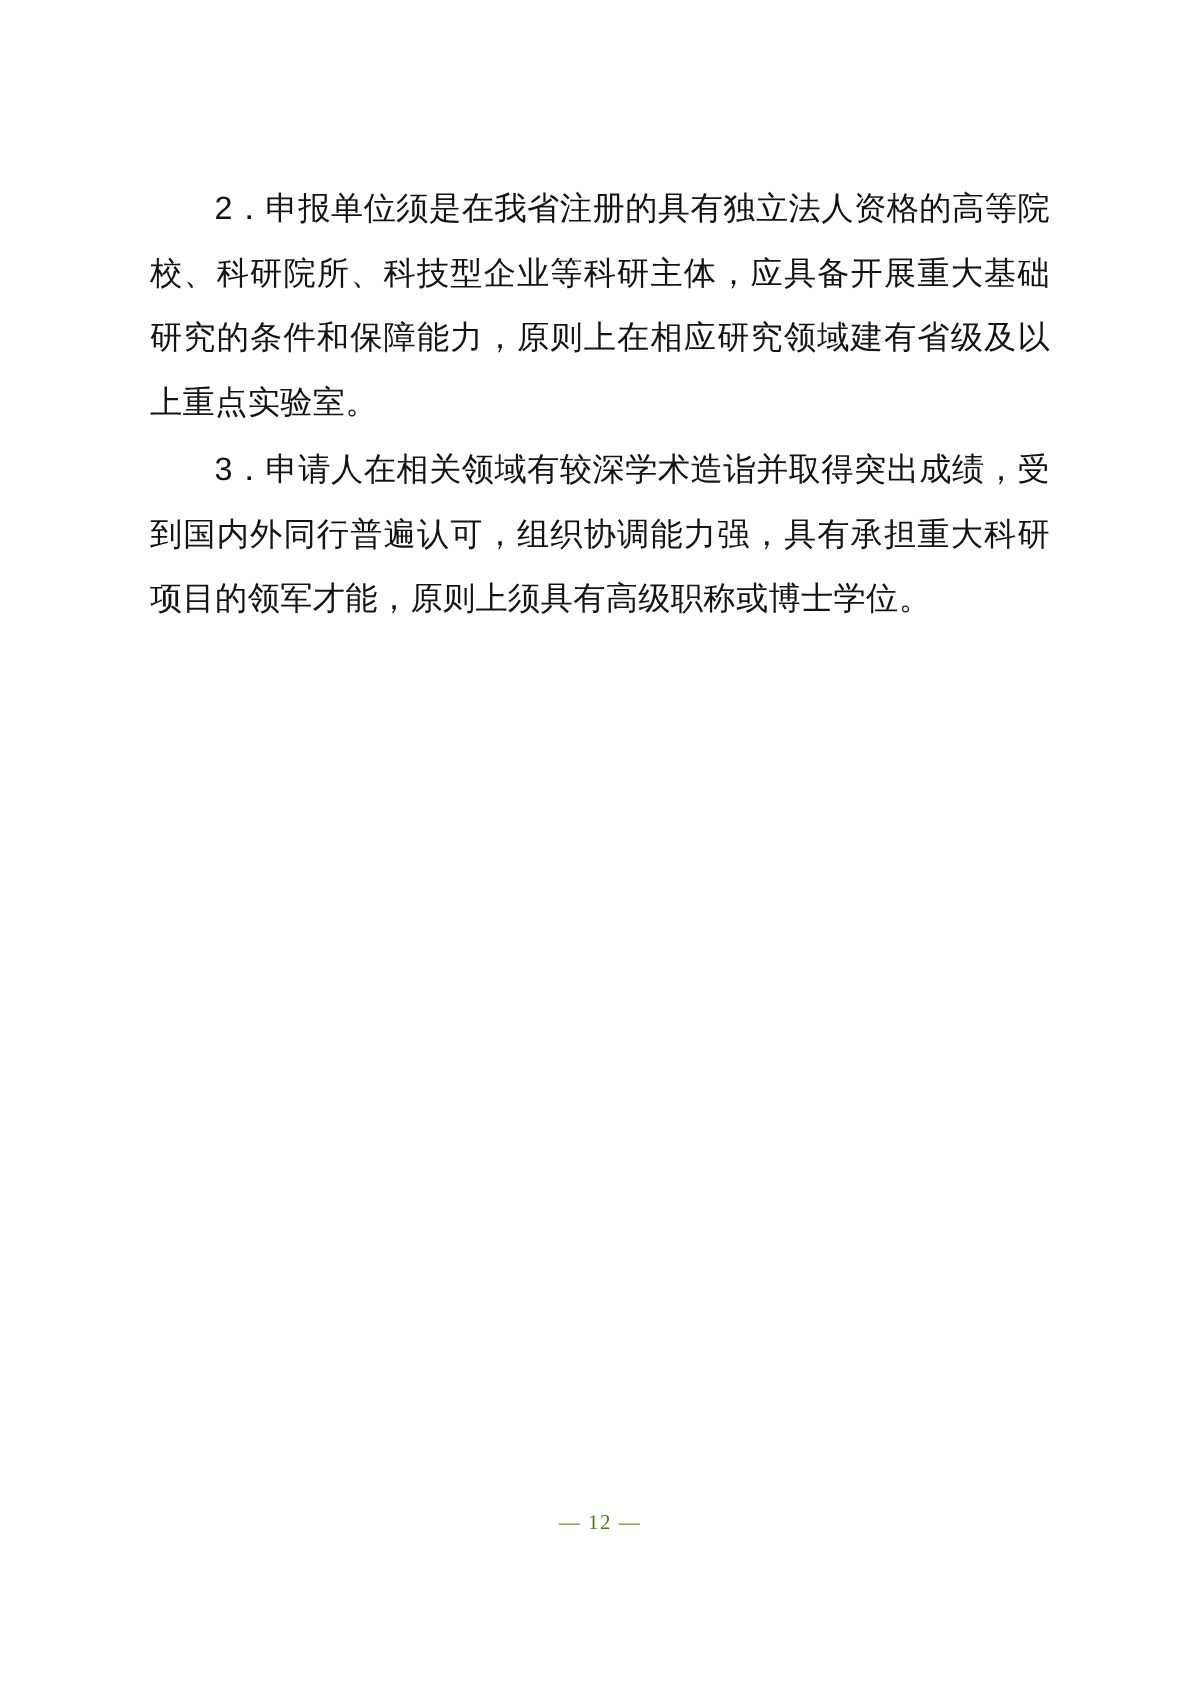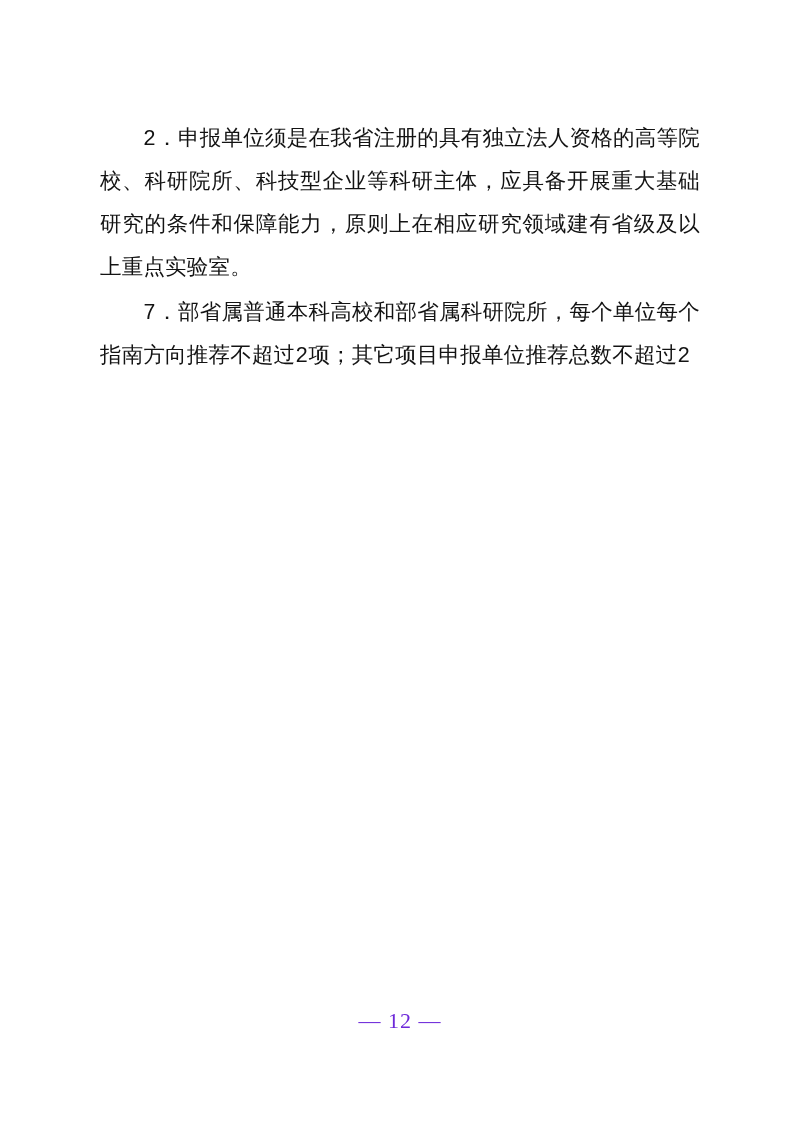--- a/index.html
+++ b/index.html
@@ -31,44 +31,44 @@
   }
   .para {
     font-size: 21.5px;
     line-height: 43px;
     text-align: justify;
     text-justify: inter-ideograph;
     letter-spacing: 0.2px;
     margin: 0 0 0 0;
     text-indent: 2em;
     color: #131313;
-    font-family: Liberation Mono, monospace;
+    font-family: Liberation Sans, sans-serif;
   }
   .para + .para {
     margin-top: 2px;
   }
   .footer {
     position: absolute;
     left: 0;
     top: 1008px;
     width: 800px;
     text-align: center;
-    font-size: 22px;
-    color: #6d28d9;
+    font-size: 14px;
+    color: #4d7c0f;
     letter-spacing: 1px;
     font-family: "Liberation Serif", "DejaVu Serif", serif;
   }
   .footer span {
     display: inline-block;
   }
 </style>
 </head>
 <body>
 
 <div class="page">
   <div class="content">
     <p class="para">2．申报单位须是在我省注册的具有独立法人资格的高等院校、科研院所、科技型企业等科研主体，应具备开展重大基础研究的条件和保障能力，原则上在相应研究领域建有省级及以上重点实验室。</p>
-    <p class="para">7．部省属普通本科高校和部省属科研院所，每个单位每个指南方向推荐不超过2项；其它项目申报单位推荐总数不超过2</p>
+    <p class="para">3．申请人在相关领域有较深学术造诣并取得突出成绩，受到国内外同行普遍认可，组织协调能力强，具有承担重大科研项目的领军才能，原则上须具有高级职称或博士学位。</p>
   </div>
   <div class="footer">
     <span>— 12 —</span>
   </div>
 </div>
 
 </body></html>

